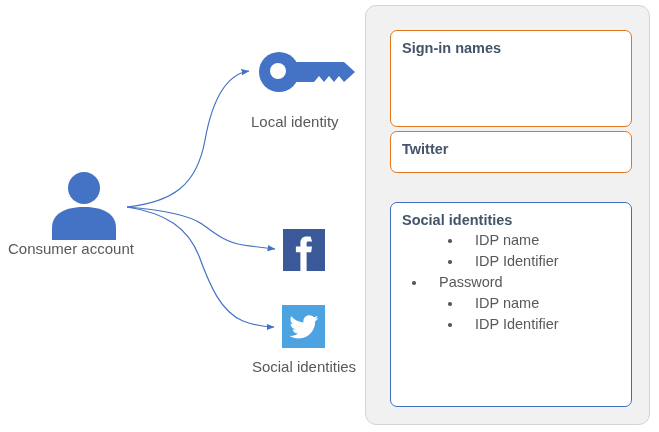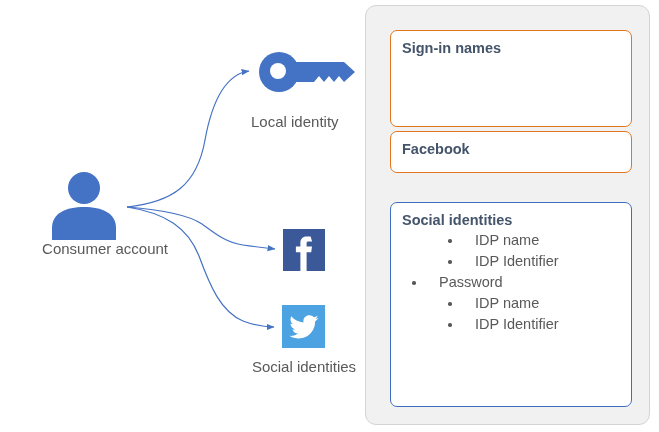--- a/index.html
+++ b/index.html
@@ -41,21 +41,21 @@
     position: absolute;
     left: 42px;
     top: 0px;
     width: 70px;
     height: 70px;
   }
   #consumer-account-label {
     left: 8px;
     top: 240px;
     width: 160px;
-    text-align: right;
+    text-align: left;
   }
 
   
   #local-identity-node {
     position: absolute;
     left: 258px;
     top: 52px;
     width: 100px;
     height: 45px;
   }
@@ -259,21 +259,21 @@
 
   <div class="node-label" id="social-identities-label">Social identities</div>
 
   <div id="detail-panel">
 
     <div class="detail-box box-orange" id="signin-names-box">
       <div class="box-title">Sign-in names</div>
     </div>
 
     <div class="detail-box box-orange" id="password-box">
-      <div class="box-title">Facebook</div>
+      <div class="box-title">Twitter</div>
     </div>
 
     <div class="detail-box box-blue" id="social-identities-box">
       <div class="box-title">Social identities</div>
       <ul class="bullets">
         <li class="lvl2">
           <span class="bullet-dot"></span>
           <span>IDP name</span>
         </li>
         <li class="lvl2">

